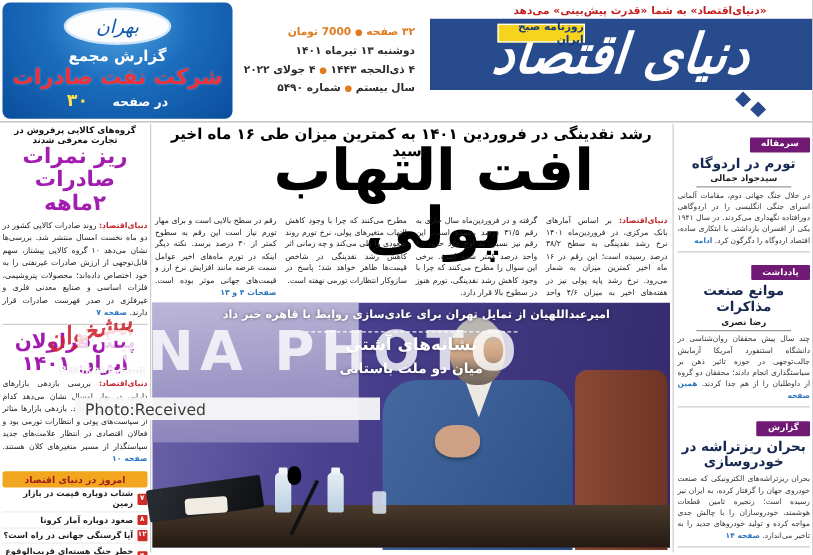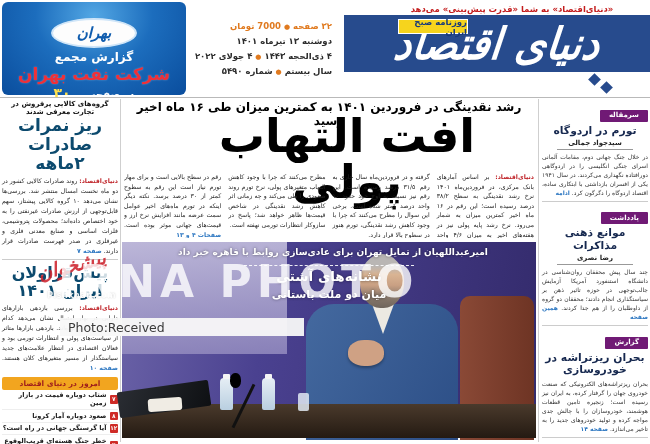--- a/index.html
+++ b/index.html
@@ -3,23 +3,23 @@
 <meta charset="utf-8">
 <style>
   * { margin:0; padding:0; box-sizing:border-box; }
   body { background:#888; font-family:"DejaVu Sans", sans-serif; }
   #page { position:relative; width:650px; height:444px; background:#fff; overflow:hidden; direction:rtl; margin:0 auto; }
 
   
   .ad { position:absolute; left:2px; top:2px; width:184px; height:93px; border-radius:6px;
         background:radial-gradient(ellipse at 50% 15%, #53a7e4 0%, #1c6dbd 45%, #0a4d9d 100%);
         text-align:center; color:#fff; padding-top:4px; }
-  .ad-oval { margin:12px auto 2px; width:86px; height:30px; background:#fdfdfd; border-radius:50%;
+  .ad-oval { margin:0 auto 2px; width:86px; height:30px; background:#fdfdfd; border-radius:50%;
              border:2px solid #cfe5f8; display:flex; align-items:center; justify-content:center;
-             color:#0f5cae; font-weight:bold; font-size:15px; font-style:italic; }
+             color:#0f5cae; font-weight:normal; font-size:15px; font-style:italic; }
   .ad-l1 { font-size:12px; font-weight:bold; letter-spacing:1px; }
   .ad-l2 { font-size:17px; font-weight:900; color:#ef3038; text-shadow:0 0 2px rgba(255,255,255,.35); }
   .ad-l3 { font-size:10px; font-weight:bold; margin-top:1px; }
   .ad-l3 .pg { color:#ffe14d; font-size:14px; font-weight:900; margin-right:16px; }
 
   .issue { position:absolute; left:194px; top:19px; width:138px; font-size:8.5px; color:#2c2c2c;
            text-align:right; line-height:1.75; font-weight:bold; }
   .issue .num { color:#e07a1f; }
   .issue .dot { color:#e07a1f; font-size:7px; }
 
@@ -33,21 +33,21 @@
   .daily-label { position:absolute; top:19px; left:54px; width:70px; height:15px; background:#f6d41d;
                  color:#173a7c; font-size:8.5px; font-weight:bold; display:flex; align-items:center;
                  justify-content:center; z-index:3; border:1px solid #fff; }
   .diamond { position:absolute; width:9px; height:9px; background:#274b8d; transform:rotate(45deg); }
   .header-rule { position:absolute; top:97px; left:0; right:0; height:1px; background:#b9b9b9; }
   .vdiv { position:absolute; top:99px; bottom:2px; width:1px; background:#cfcfcf; }
 
   
   .leftcol { position:absolute; left:2px; top:100px; width:116px; }
   .a1-kicker { font-size:7px; font-weight:bold; text-align:center; color:#111; }
-  .big-h { font-size:17px; font-weight:900; text-align:center; line-height:1.12; color:#0c4a6e; }
+  .big-h { font-size:17px; font-weight:900; text-align:center; line-height:1.12; color:#a21caf; }
   .small-body { font-size:6.2px; line-height:1.6; text-align:justify; color:#222; margin-top:3px; }
   .lead { color:#c0262b; font-weight:bold; }
   .link { color:#2e78c2; font-weight:bold; }
   .hr { border-top:1px solid #ccc; margin:4px 0; }
   .a2 { position:relative; }
   .stamp { position:absolute; top:-10px; right:12px; transform:rotate(-14deg); color:rgba(205,35,45,.88);
            font-size:19px; font-weight:900; font-style:italic; z-index:2; white-space:nowrap; }
   .stamp-sub { position:absolute; top:27px; right:2px; color:rgba(255,255,255,.9); font-size:8px;
                font-weight:bold; z-index:3; direction:ltr; letter-spacing:.5px; text-shadow:0 0 2px rgba(0,0,0,.2); }
   .today { margin-top:4px; }
@@ -121,21 +121,21 @@
 </head>
 <body>
 
 <div id="page">
 
   <div class="ad">
     <div class="ad-oval">
         <span>بهران</span>
       </div>
     <div class="ad-l1">گزارش مجمع</div>
-    <div class="ad-l2">شرکت نفت بهران</div>
+    <div class="ad-l2">شرکت نفت صادرات</div>
     <div class="ad-l3">
       <span>در صفحه</span>
       <span class="pg">۳۰</span>
     </div>
   </div>
 
   <div class="issue">
     <div><span class="num">۳۲ صفحه</span> <span class="dot">●</span> <span class="num">7000 تومان</span></div>
     <div>دوشنبه ۱۳ تیرماه ۱۴۰۱</div>
     <div><span>۴ ذی‌الحجه ۱۴۴۳</span> <span class="dot">●</span> <span>۴ جولای ۲۰۲۲</span></div>
@@ -236,21 +236,21 @@
 
     <div class="sec">
       <span class="tag">سرمقاله</span>
       <div class="s-title">تورم در اردوگاه</div>
       <div class="s-author">سیدجواد جمالی</div>
       <div class="s-body"><span>در خلال جنگ جهانی دوم، مقامات آلمانی اسرای جنگی انگلیسی را در اردوگاهی دورافتاده نگهداری می‌کردند. در سال ۱۹۴۱ یکی از افسران بازداشتی با ابتکاری ساده، اقتصاد اردوگاه را دگرگون کرد.</span> <span class="link">ادامه</span></div>
     </div>
 
     <div class="sec">
       <span class="tag">یادداشت</span>
-      <div class="s-title">موانع ذهنی مذاکرات</div>
+      <div class="s-title">موانع صنعت مذاکرات</div>
       <div class="s-author">رضا نصری</div>
       <div class="s-body"><span>چند سال پیش محققان روان‌شناسی در دانشگاه استنفورد آمریکا آزمایش جالب‌توجهی در حوزه تاثیر ذهن بر سیاستگذاری انجام دادند؛ محققان دو گروه از داوطلبان را از هم جدا کردند.</span> <span class="link">همین صفحه</span></div>
     </div>
 
     <div class="sec">
       <span class="tag">گزارش</span>
       <div class="s-title">بحران ریزتراشه در خودروسازی</div>
       <div class="s-body"><span>بحران ریزتراشه‌های الکترونیکی که صنعت خودروی جهان را گرفتار کرده، به ایران نیز رسیده است؛ زنجیره تامین قطعات هوشمند، خودروسازان را با چالش جدی مواجه کرده و تولید خودروهای جدید را به تاخیر می‌اندازد.</span> <span class="link">صفحه ۱۴</span></div>
     </div>
 

